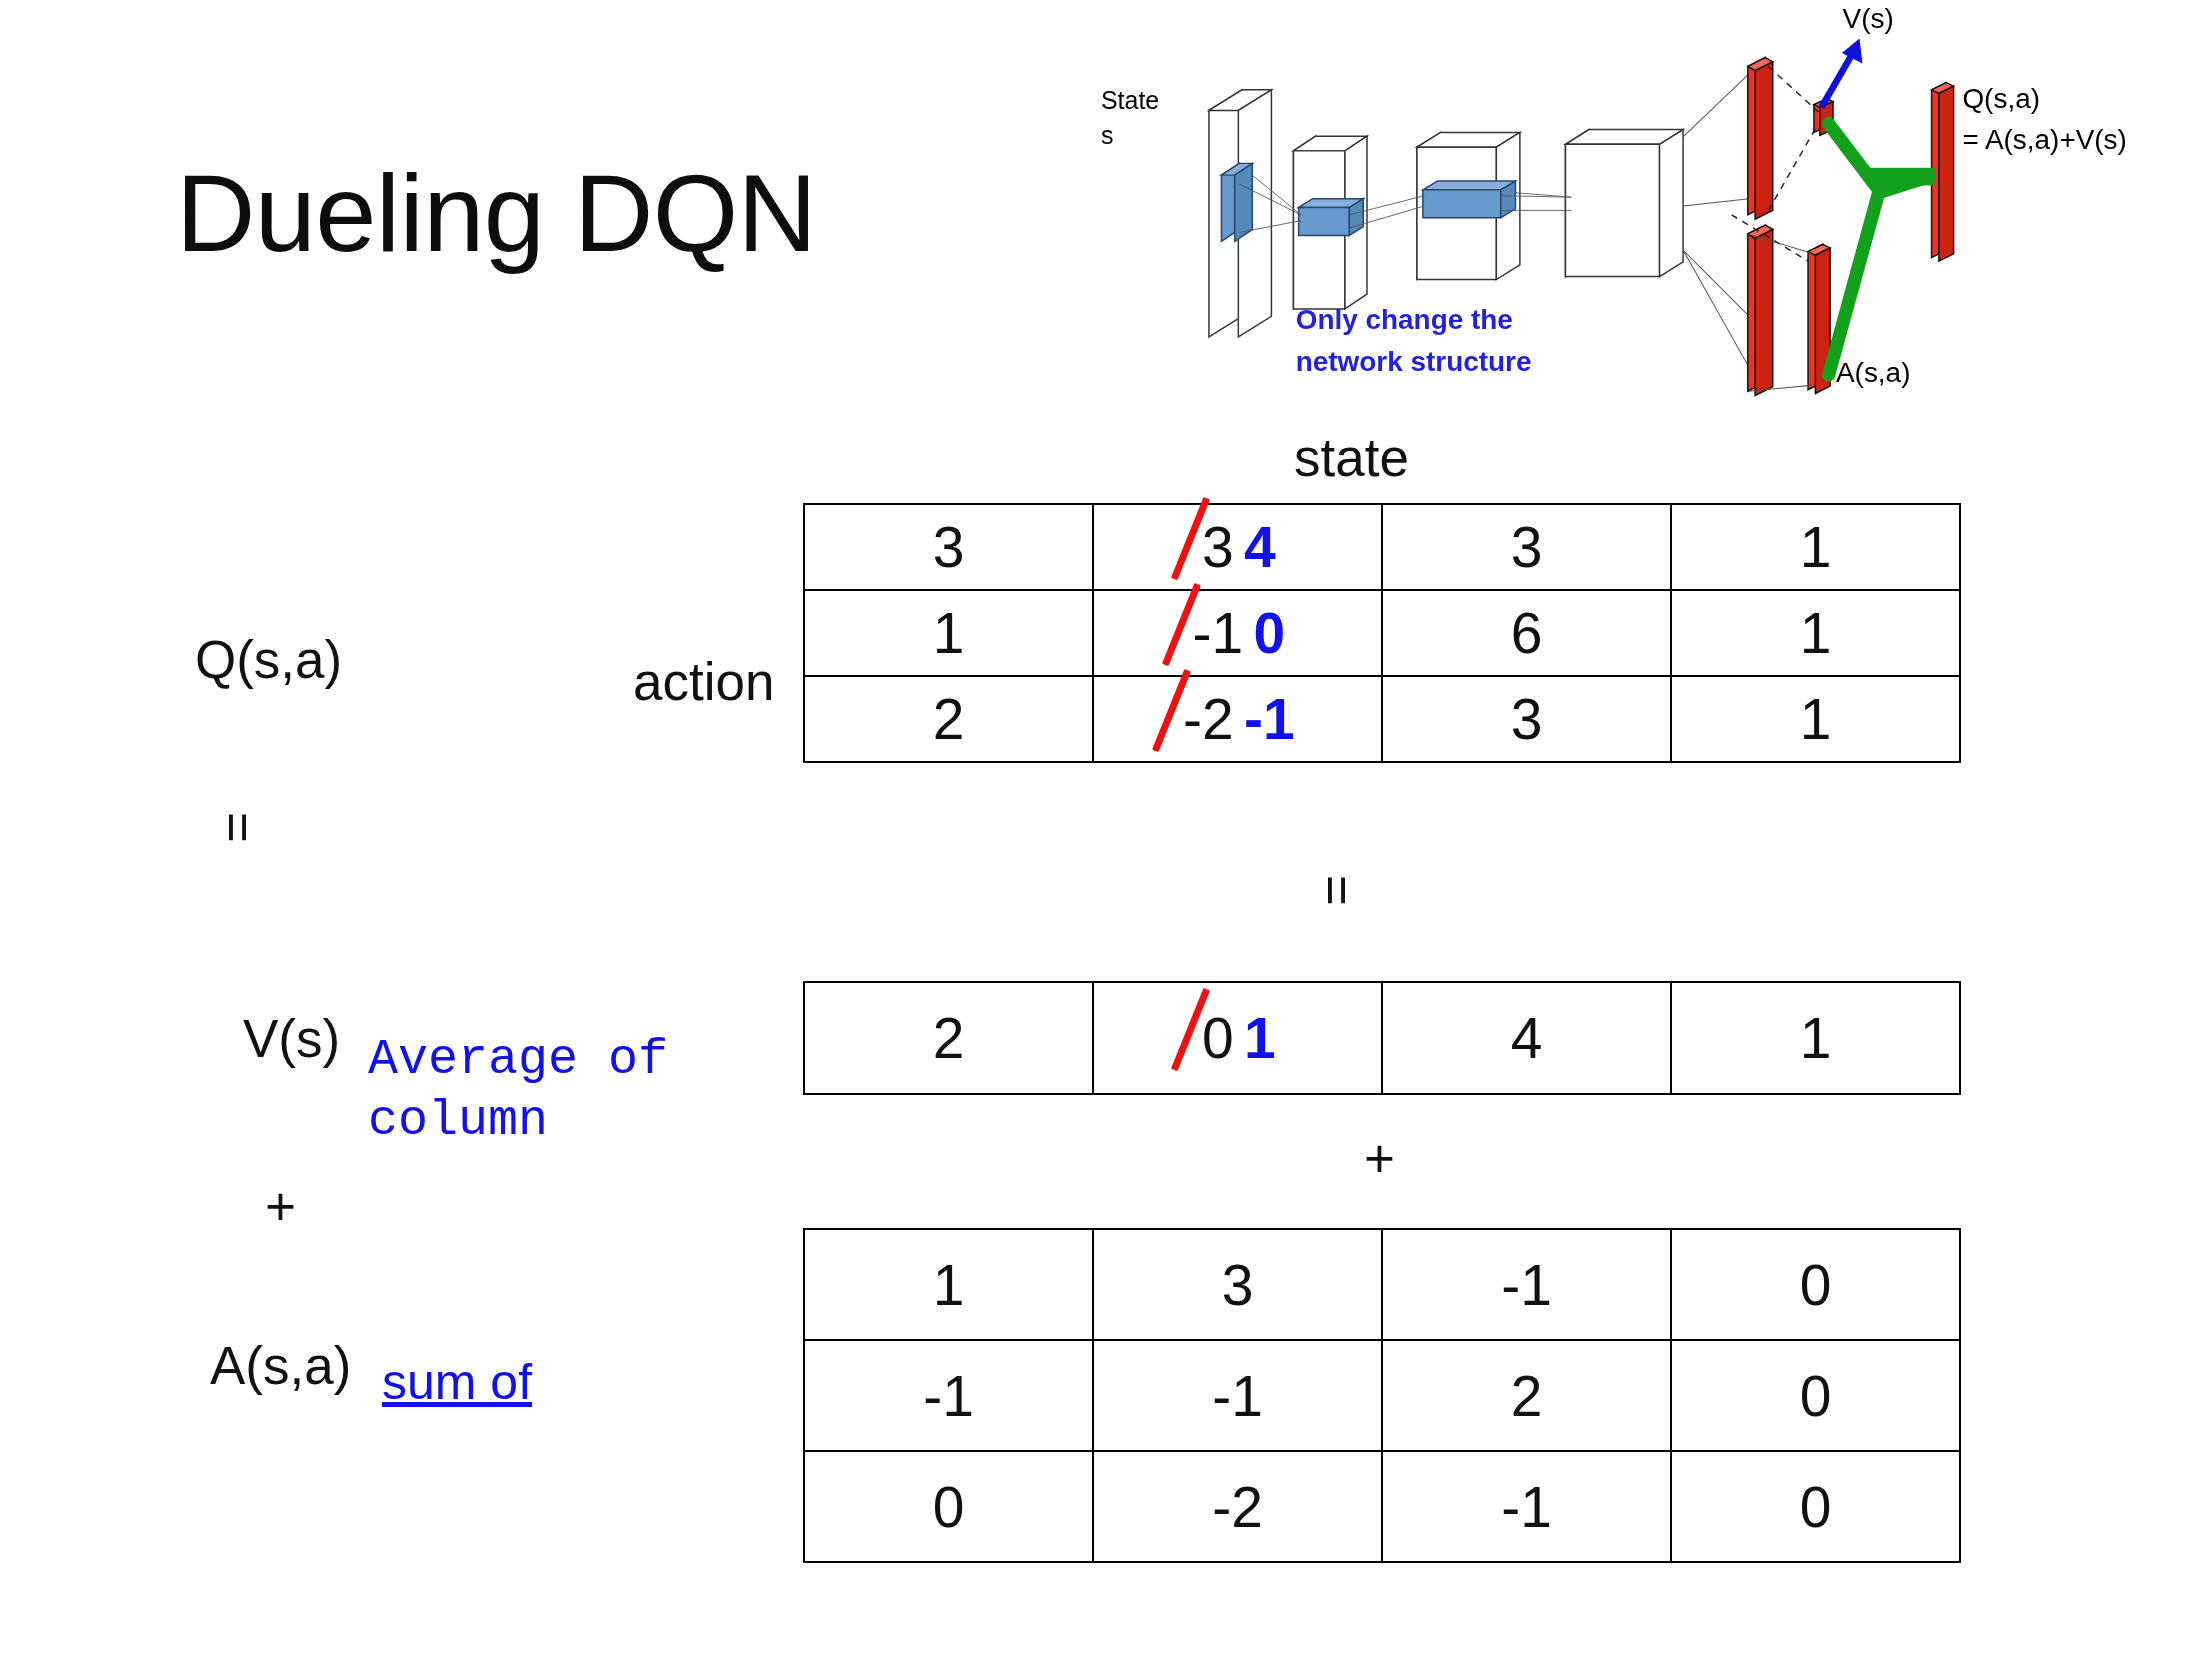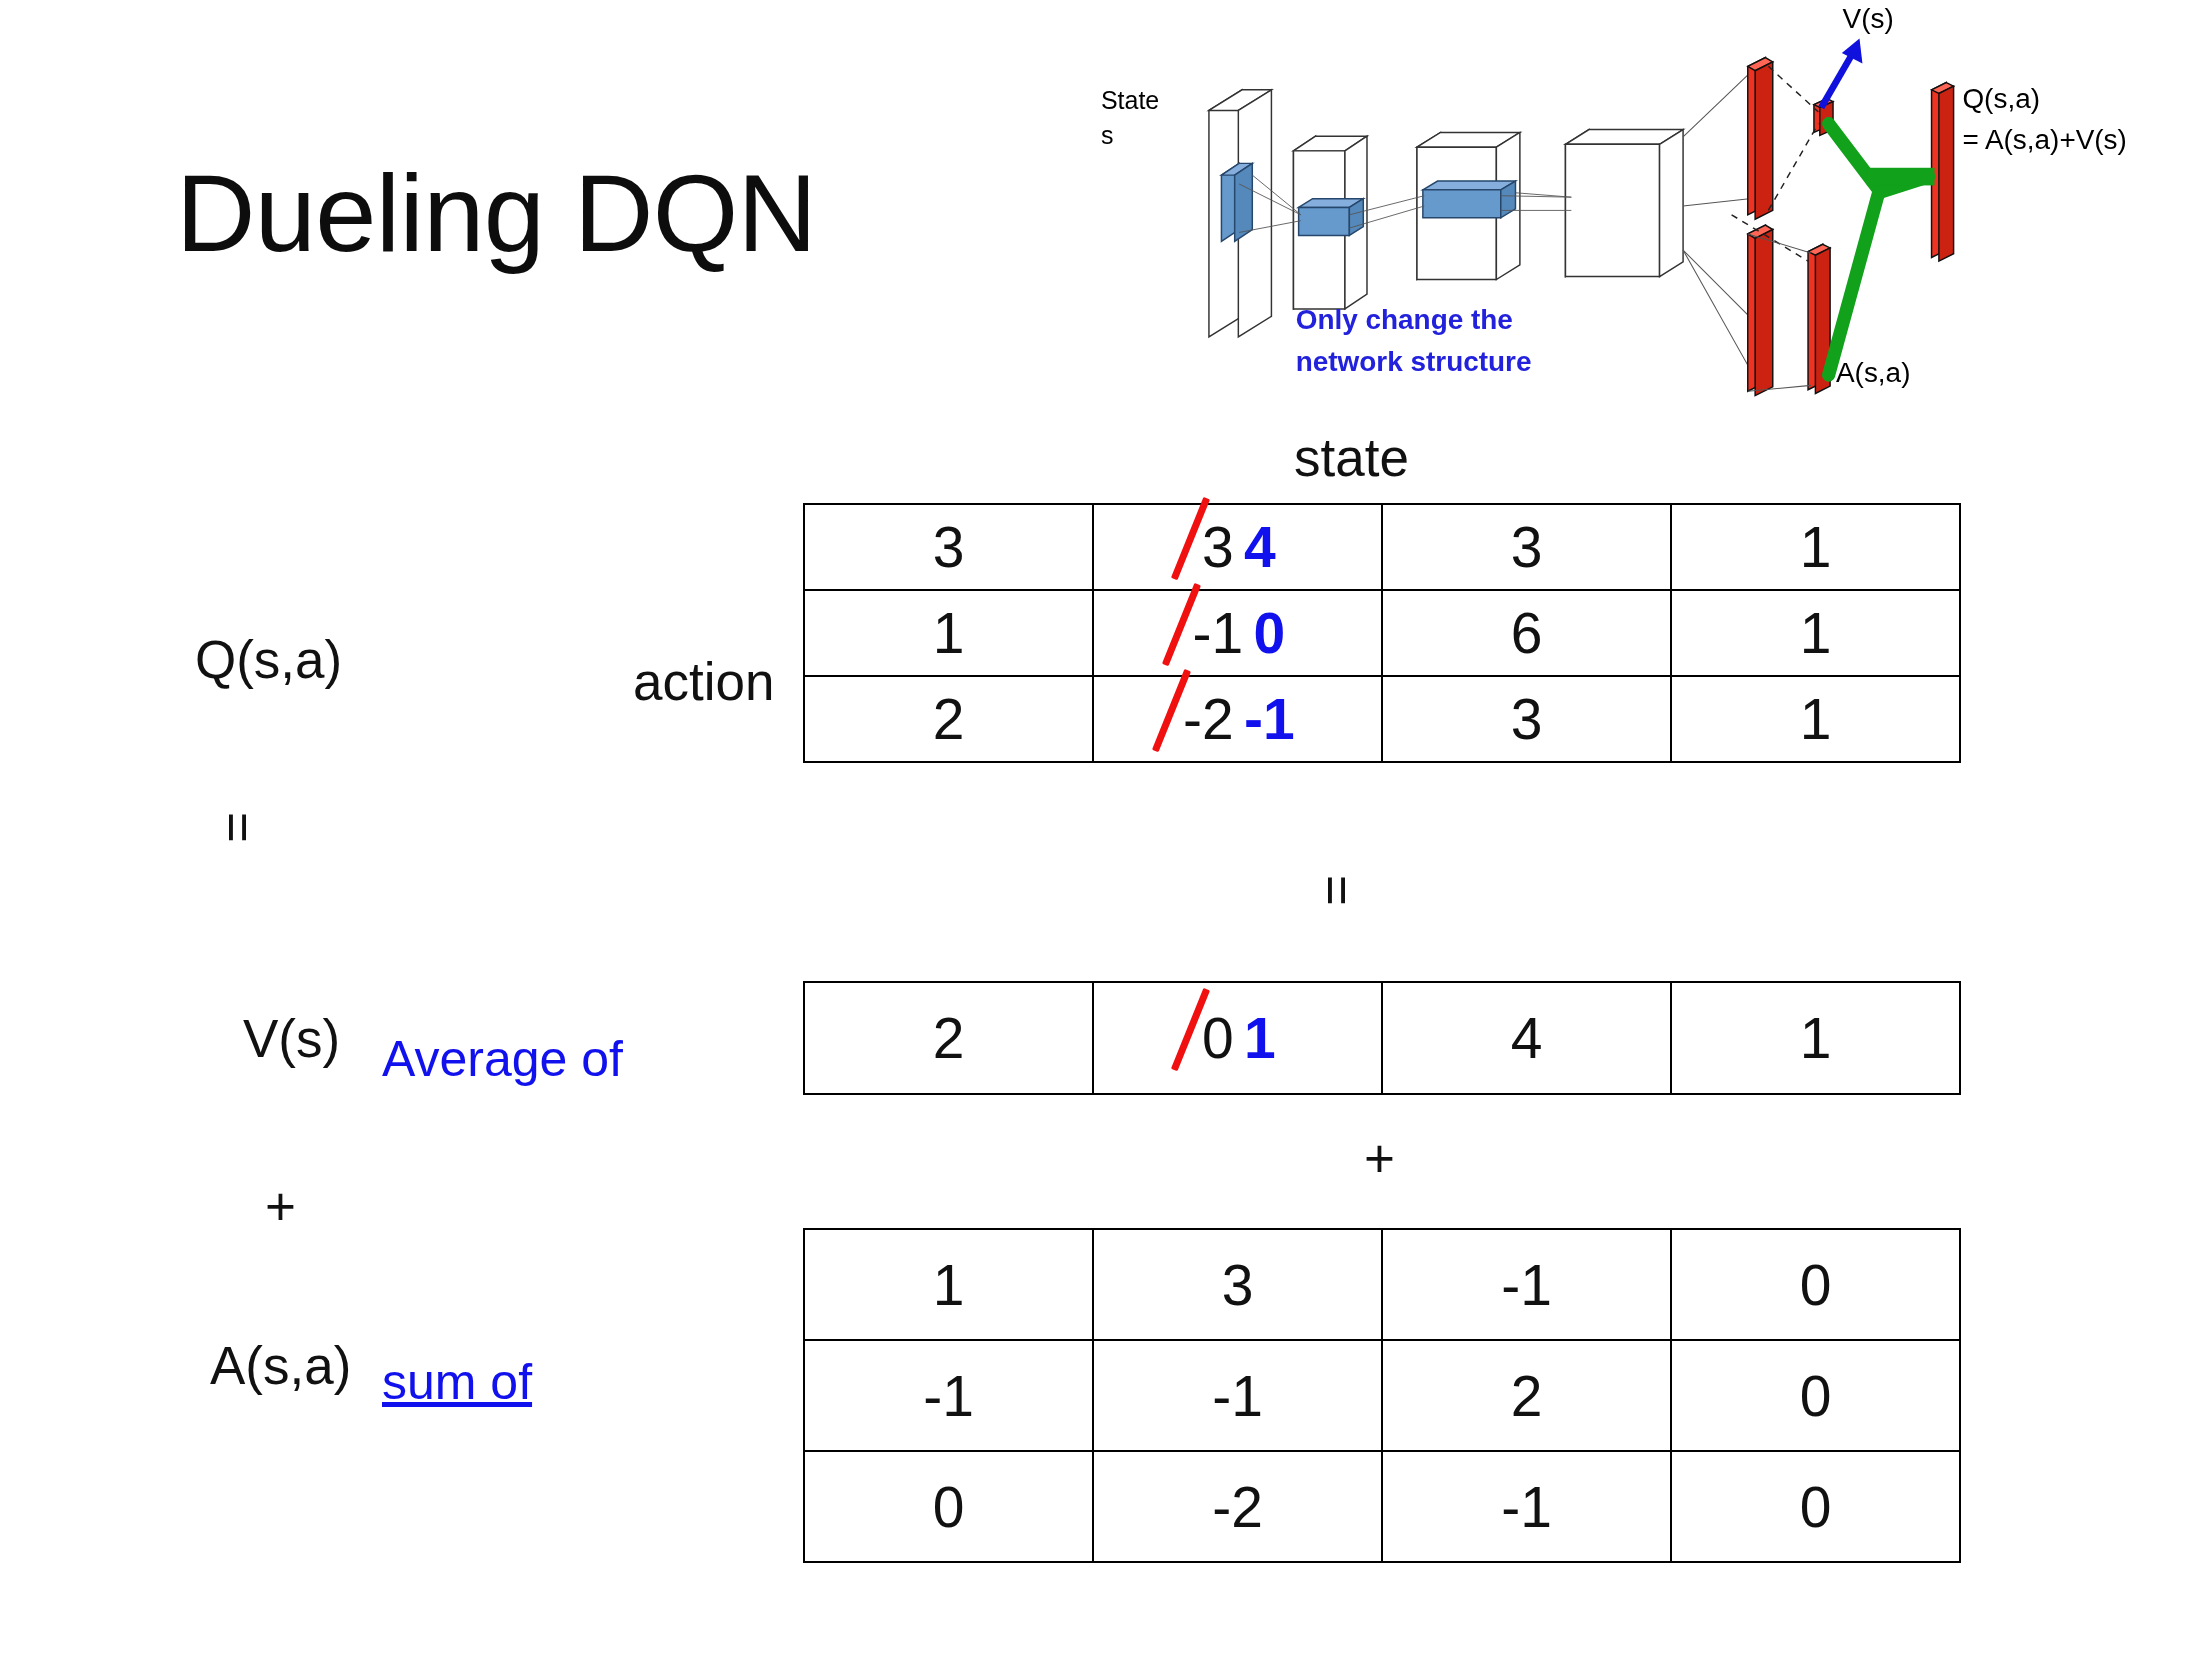--- a/index.html
+++ b/index.html
@@ -48,21 +48,21 @@
 
   
   .side-label{position:absolute;font-size:53px;color:#111;white-space:nowrap;line-height:1.05;}
   .side-label-blue{position:absolute;font-size:50px;color:#1111ee;line-height:1.22;}
   .op-sign{position:absolute;font-size:53px;color:#111;line-height:1;}
 
   #label-q{left:195px;top:632px;}
   #label-action{left:633px;top:654px;font-size:53px;}
   #eq-left{left:265px;top:812px;font-size:53px;letter-spacing:-1.5px;transform:rotate(90deg);transform-origin:left top;}
   #label-v{left:243px;top:1011px;}
-  #label-avg{left:382px;top:1029px;width:345px;}
+  #label-avg{left:368px;top:1029px;width:345px;font-family:Liberation Mono, monospace;}
   #plus-left{left:265px;top:1180px;}
   #label-a{left:210px;top:1338px;}
   #label-sum{left:382px;top:1352px;width:353px;text-decoration:underline;}
 
   
   #eq-mid{position:absolute;left:1364px;top:875px;font-size:53px;color:#111;
           letter-spacing:-1.5px;transform:rotate(90deg);transform-origin:left top;}
   #plus-mid{position:absolute;left:1364px;top:1132px;font-size:53px;color:#111;}
 
   
@@ -196,20 +196,21 @@
 <div id="label-q" class="side-label">Q(s,a)</div>
 
 <div id="label-action" class="side-label">action</div>
 
 <div id="eq-left" class="op-sign">=</div>
 
 <div id="label-v" class="side-label">V(s)</div>
 
 <div id="label-avg" class="side-label-blue">
   <div>Average of</div>
+  <div>column</div>
 </div>
 
 <div id="plus-left" class="op-sign">+</div>
 
 <div id="label-a" class="side-label">A(s,a)</div>
 
 <div id="label-sum" class="side-label-blue">
   <div>sum of</div>
 </div>
 

